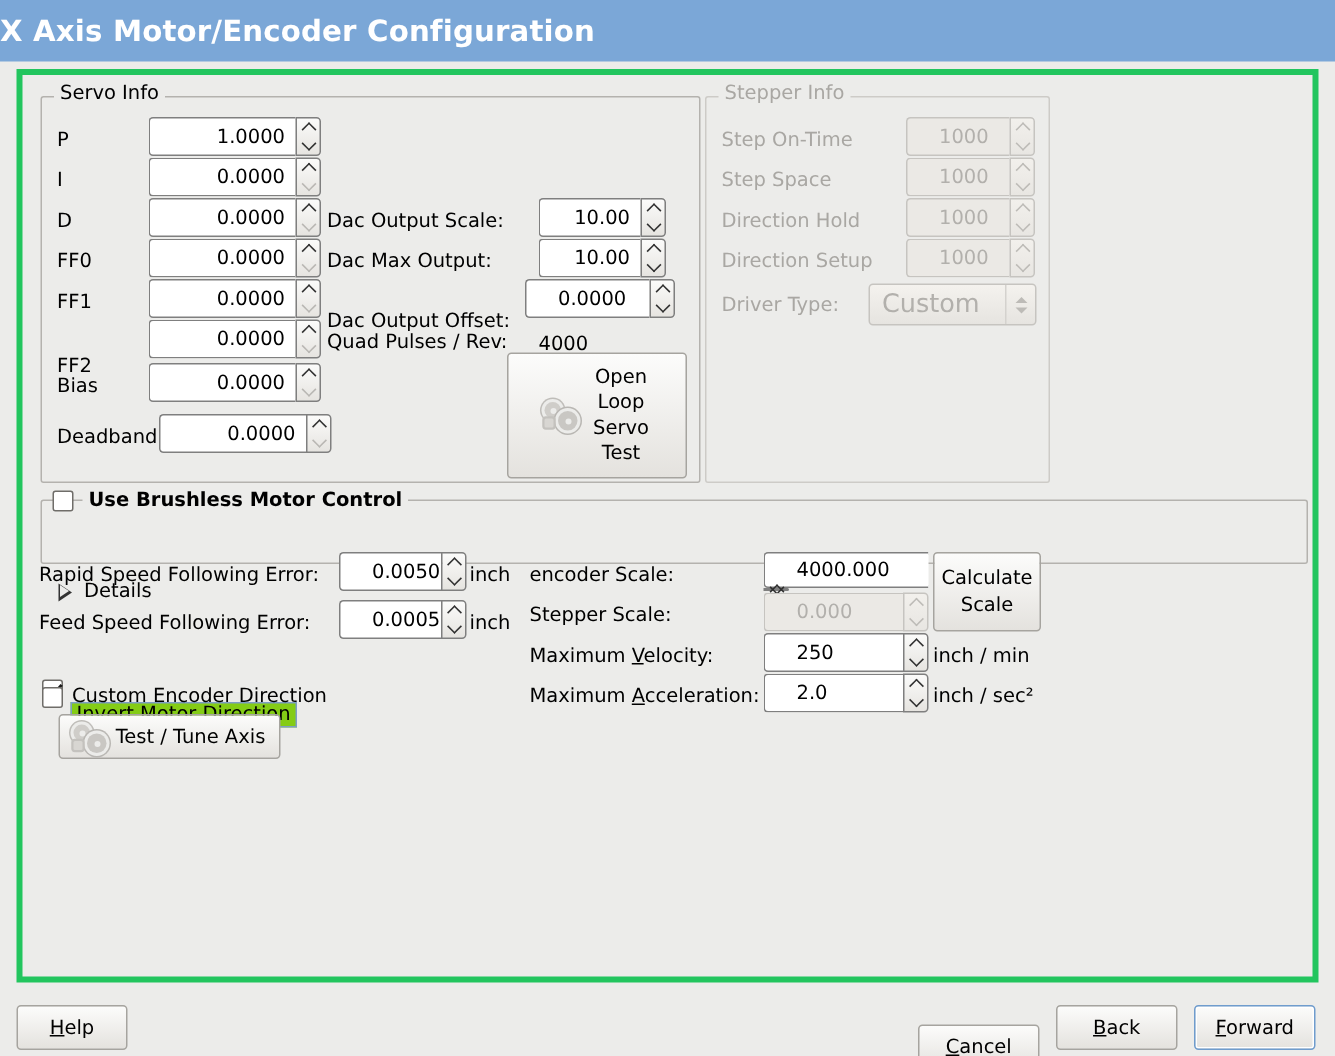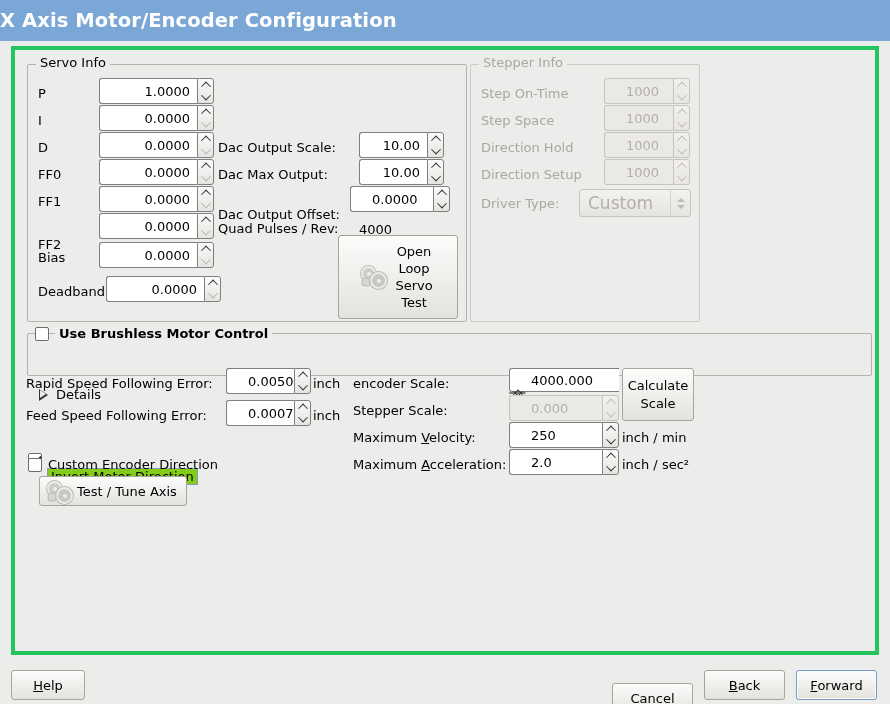--- a/index.html
+++ b/index.html
@@ -436,21 +436,21 @@
     <div class="fld left">0.0050</div>
     <div class="btns">
         <div class="up"></div>
         <div class="dn"></div>
       </div>
   </div>
   <span class="lbl" style="left:298px; top:327px;">inch</span>
 
   <span class="lbl" style="left:11px; top:359px;">Feed Speed Following Error:</span>
   <div class="spin" style="left:211px; top:350px; width:85px;">
-    <div class="fld left">0.0007</div>
+    <div class="fld left">0.0005</div>
     <div class="btns">
         <div class="up"></div>
         <div class="dn"></div>
       </div>
   </div>
   <span class="lbl" style="left:298px; top:359px;">inch</span>
 
   <div class="chk" style="left:13px; top:385px;">
     <span class="box on"></span>
     <span class="txt focused">Invert Motor Direction</span>

